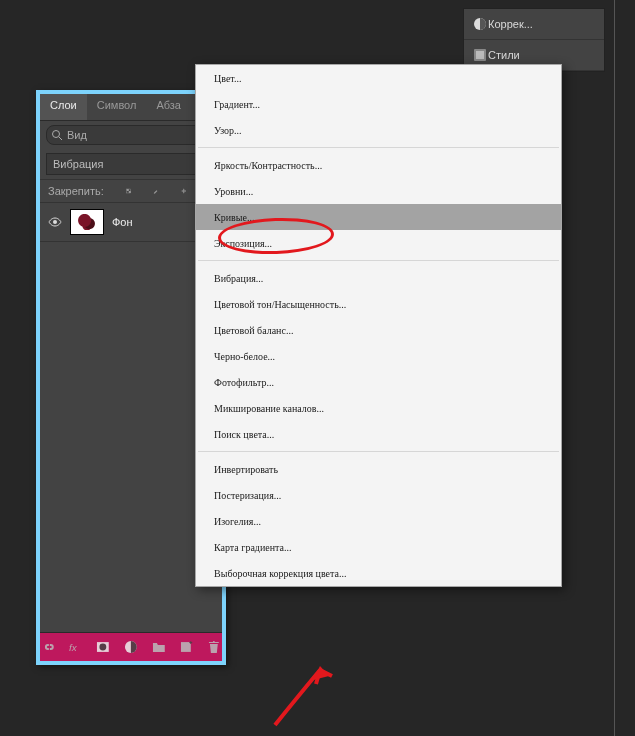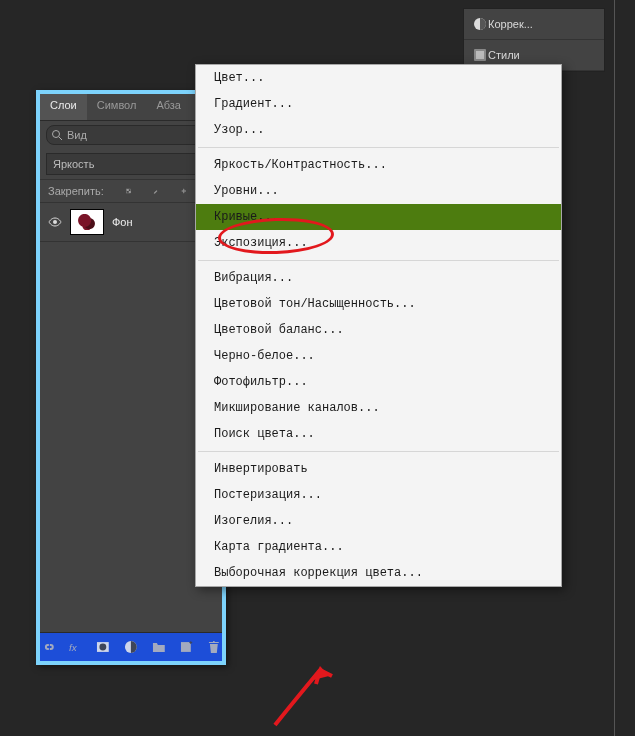--- a/index.html
+++ b/index.html
@@ -20,27 +20,27 @@
 .searchrow .searchbox svg{flex:0 0 12px}
 .dropdown{margin:4px 6px;height:20px;background:#3a3a3a;border:1px solid #2a2a2a;display:flex;align-items:center;padding:0 6px;color:#bcbcbc;font-size:11px}
 .lockrow{display:flex;align-items:center;gap:22px;padding:4px 8px;border-top:1px solid #333;border-bottom:1px solid #333;font-size:11px;color:#aaa}
 .lockrow svg{width:14px;height:14px}
 .layeritem{display:flex;align-items:center;gap:8px;padding:6px 8px;border-bottom:1px solid #333}
 .layeritem .eye{width:14px;height:14px}
 .layeritem .thumb{width:32px;height:24px;background:#fff;border:1px solid #000;position:relative;overflow:hidden}
 .layeritem .thumb::after{content:'';position:absolute;inset:4px;background:radial-gradient(circle at 40% 40%, #7a1428 0 6px, transparent 7px),radial-gradient(circle at 60% 60%, #4b0e18 0 5px, transparent 6px),radial-gradient(circle at 50% 75%, #7a1428 0 4px, transparent 5px)}
 .layeritem .lname{font-size:11px;color:#eee}
 .panelspace{height:390px}
-.bottombar{display:flex;align-items:center;justify-content:center;gap:12px;height:28px;border-top:1px solid #2a2a2a;background:#1d4ed8}
+.bottombar{display:flex;align-items:center;justify-content:center;gap:12px;height:28px;border-top:1px solid #2a2a2a;background:#be185d}
 .bottombar svg{width:16px;height:16px;opacity:.85}
 
 
 .menu{position:absolute;left:195px;top:64px;width:365px;background:#f4f4f4;border:1px solid #a7a7a7;box-shadow:3px 3px 10px rgba(0,0,0,.45);z-index:10}
-.menu .mi{height:26px;display:flex;align-items:center;padding:0 18px;font-size:12px;color:#1a1a1a;font-family:Liberation Mono, monospace}
-.menu .mi.highlight{background:#4d7c0f}
+.menu .mi{height:26px;display:flex;align-items:center;padding:0 18px;font-size:10px;color:#1a1a1a;font-family:Liberation Serif, serif}
+.menu .mi.highlight{background:#a3a3a3}
 .menu .sep{height:1px;margin:4px 2px;background:#d6d6d6}
 
 
 .circle-mark{position:absolute;left:218px;top:218px;width:110px;height:30px;border:3px solid #e2181d;border-radius:50%;transform:rotate(-2deg);pointer-events:none;z-index:12}
 .arrow{position:absolute;left:265px;top:660px;pointer-events:none;z-index:12}
 
 .right-border{position:absolute;right:20px;top:0;bottom:0;width:1px;background:#555}
 </style>
 </head>
 <body>
@@ -75,21 +75,21 @@
     <div class="searchrow">
       <div class="searchbox">
         <svg viewBox="0 0 12 12">
             <circle cx="5" cy="5" r="3.5" stroke="#aaa" fill="none"></circle>
             <line x1="8" y1="8" x2="11" y2="11" stroke="#aaa"></line>
           </svg>
         <span>Вид</span>
       </div>
     </div>
     <div class="dropdown">
-      <span>Яркость</span>
+      <span>Вибрация</span>
     </div>
     <div class="lockrow">
       <span>Закрепить:</span>
       <svg viewBox="0 0 14 14">
           <rect x="2" y="2" width="10" height="10" fill="none" stroke="#999"></rect>
           <rect x="2" y="2" width="5" height="5" fill="#999"></rect>
           <rect x="7" y="7" width="5" height="5" fill="#999"></rect>
         </svg>
       <svg viewBox="0 0 14 14">
           <path d="M3 11l6-6 2 2-6 6-3 1z" fill="#999"></path>

